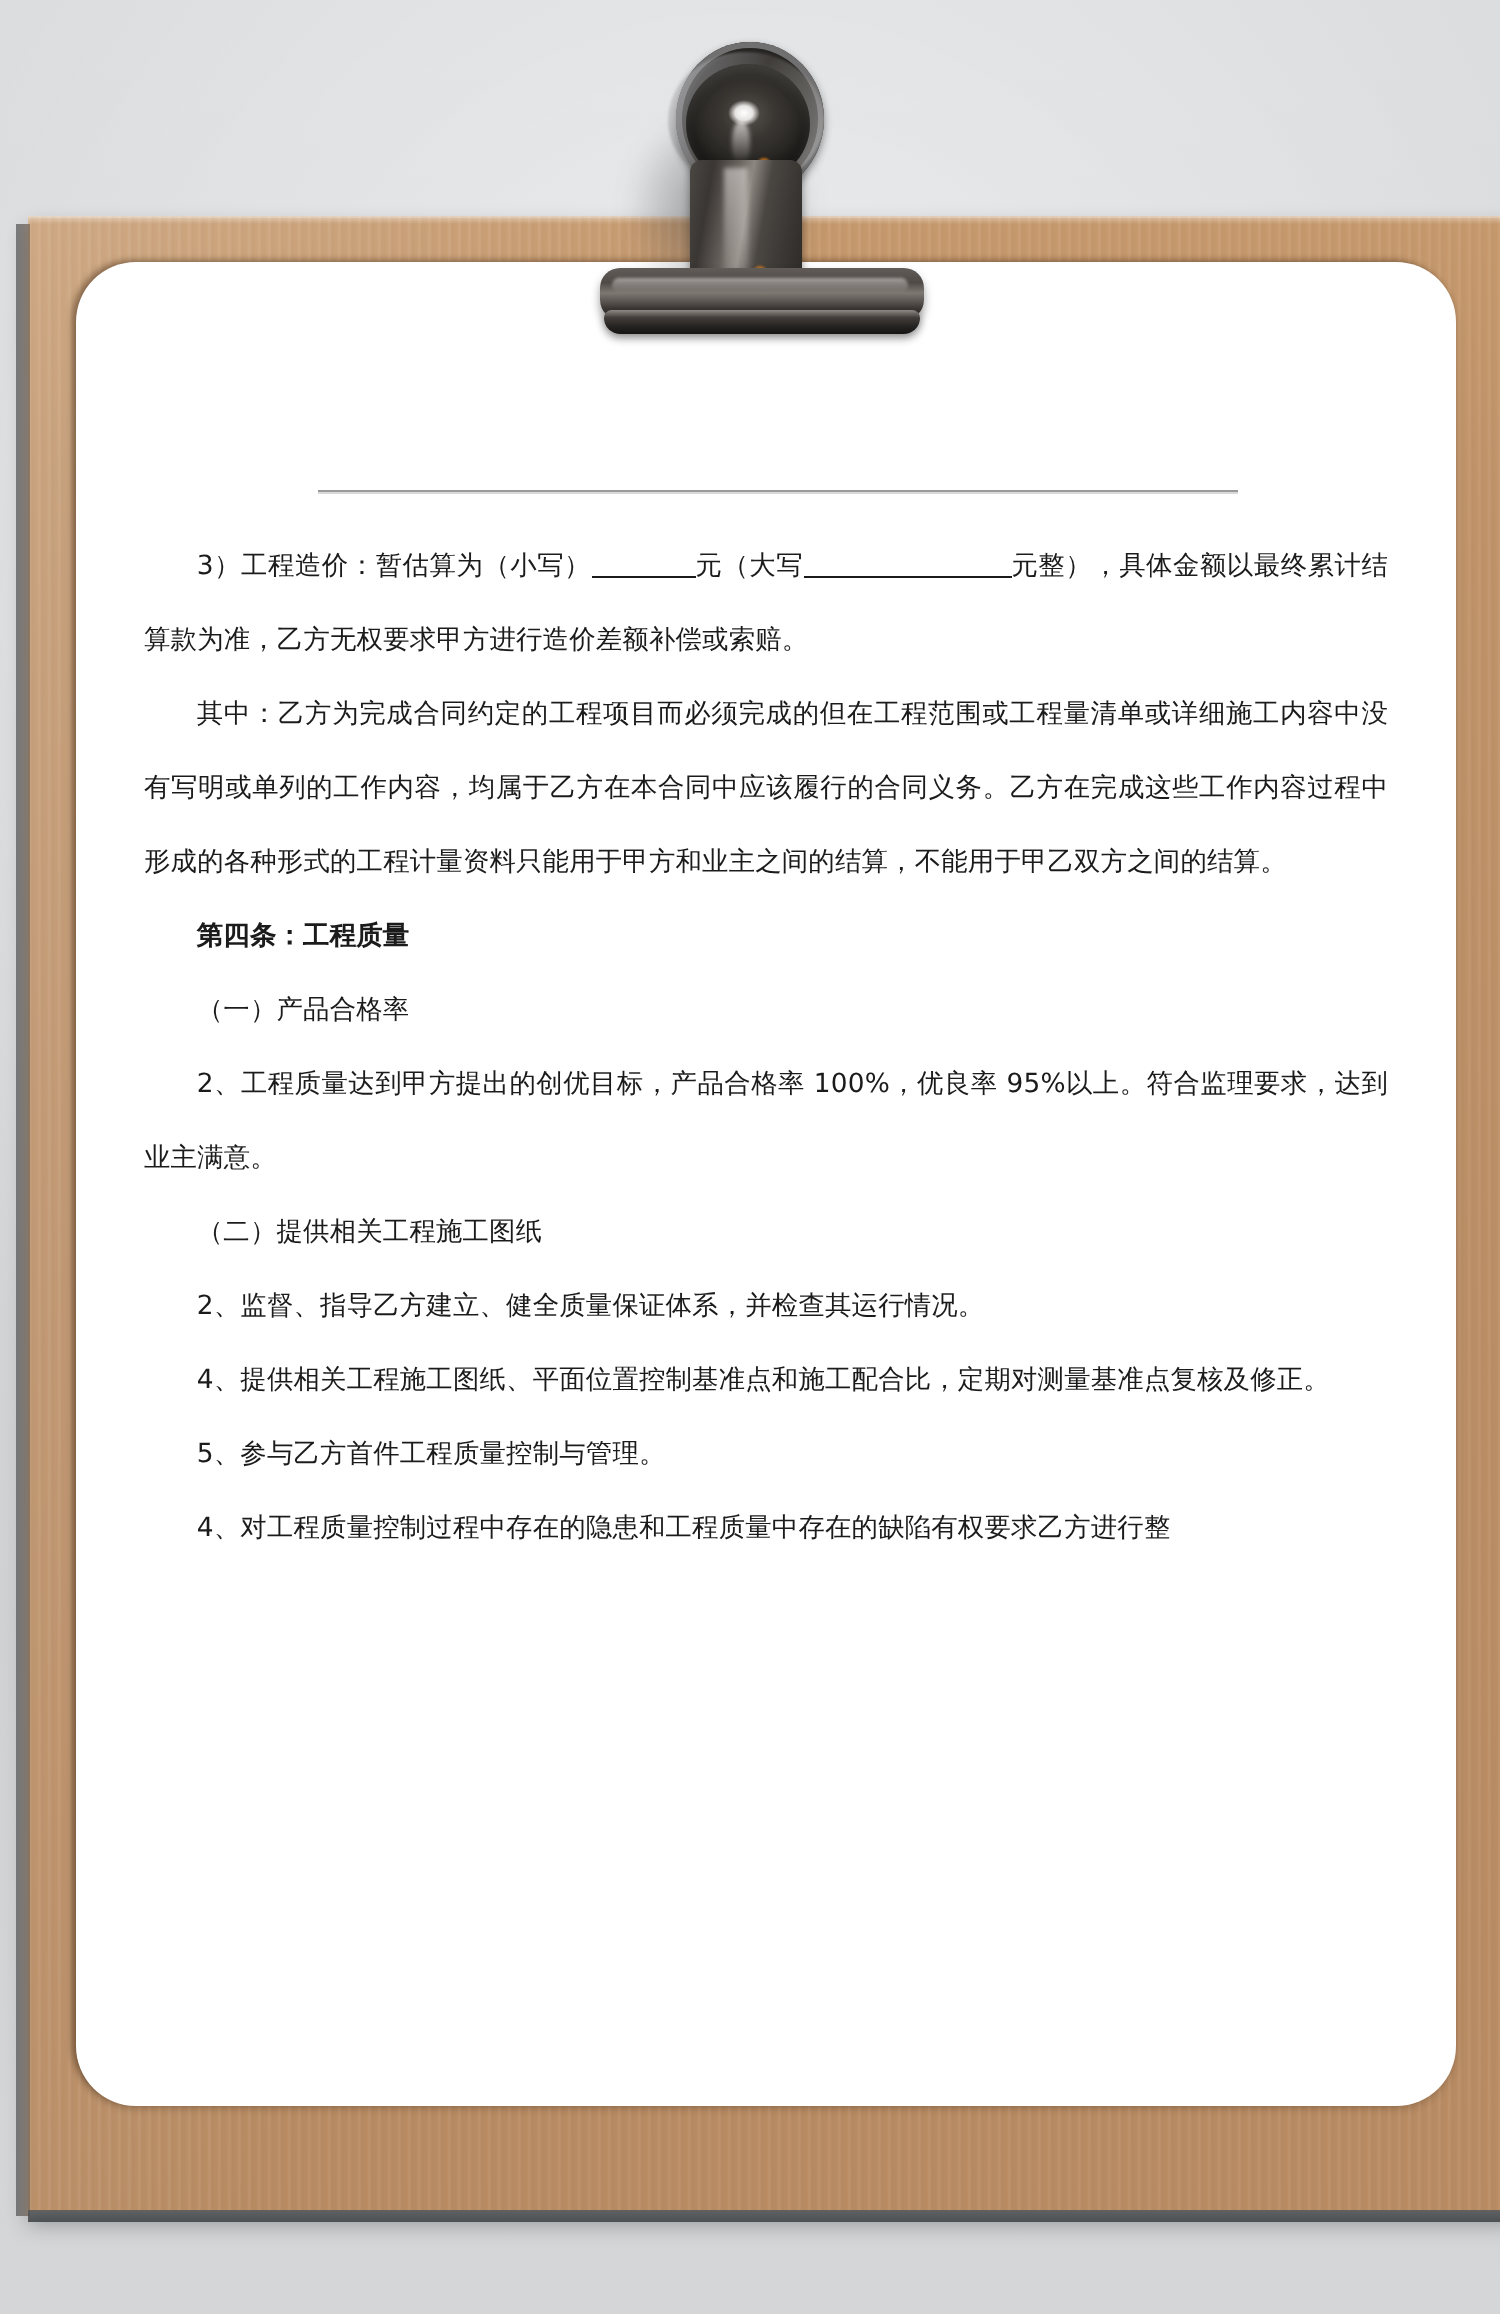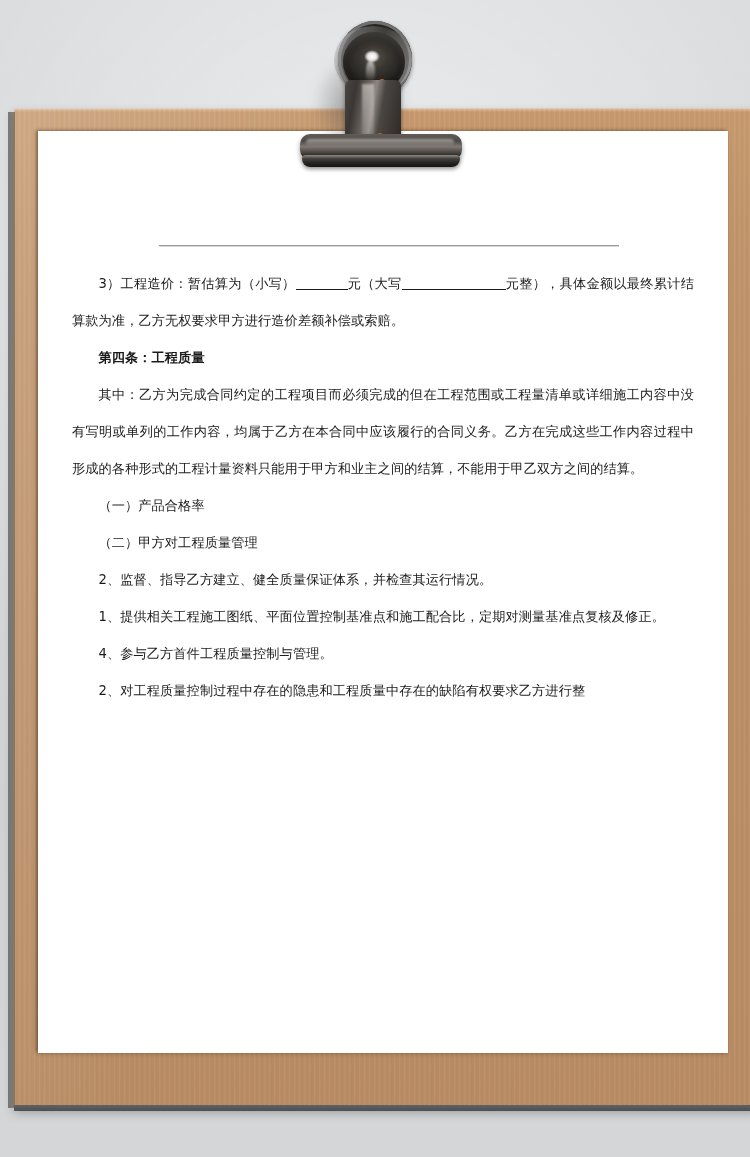--- a/index.html
+++ b/index.html
@@ -50,20 +50,21 @@
     background: linear-gradient(90deg, #5e6164, #7b6a59);
     opacity: .8;
   }
 
   
   #paper {
     position: absolute;
     left: 24px; top: 23px; width: 690px; height: 922px;
     background: #ffffff;
     box-shadow: -2px -1px 3px rgba(60,35,15,.45), 0 2px 4px rgba(0,0,0,.12);
+    border-radius: 30px;
   }
 
   
   #clip { position: absolute; left: 0; top: 0; width: 750px; height: 185px; }
   #clip-shadow {
     position: absolute; left: 288px; top: 40px; width: 120px; height: 130px;
     background: radial-gradient(55% 55% at 60% 50%, rgba(70,70,72,.55) 0%, rgba(120,120,122,0) 72%);
     filter: blur(5px);
   }
   #clip-head {
@@ -189,28 +190,29 @@
   <div id="clipboard-grain"></div>
   <div id="clipboard-top-hl"></div>
   <div id="clipboard-left-edge"></div>
   <div id="clipboard-bottom-edge"></div>
 
   <div id="paper">
     <div id="doc">
       <div id="rule"></div>
       <div id="body-text">
           <p class="para indent"><span>3）工程造价：暂估算为（小写）</span><span class="blank short"></span><span>元（大写</span><span class="blank long"></span><span>元整），具体金额以最终累计结算款为准，乙方无权要求甲方进行造价差额补偿或索赔。</span></p>
+          <p class="para indent"><span>其中：乙方为完成合同约定的工程项目而必须完成的但在工程范围或工程量清单或详细施工内容中没有写明或单列的工作内容，均属于乙方在本合同中应该履行的合同义务。乙方在完成这些工作内容过程中形成的各种形式的工程计量资料只能用于甲方和业主之间的结算，不能用于甲乙双方之间的结算。</span></p>
           <p class="para indent bold"><span>第四条：工程质量</span></p>
-          <p class="para indent"><span>其中：乙方为完成合同约定的工程项目而必须完成的但在工程范围或工程量清单或详细施工内容中没有写明或单列的工作内容，均属于乙方在本合同中应该履行的合同义务。乙方在完成这些工作内容过程中形成的各种形式的工程计量资料只能用于甲方和业主之间的结算，不能用于甲乙双方之间的结算。</span></p>
           <p class="para indent"><span>（一）产品合格率</span></p>
-          <p class="para indent"><span>（二）甲方对工程质量管理</span></p>
+          <p class="para indent"><span>2、工程质量达到甲方提出的创优目标，产品合格率 100%，优良率 95%以上。符合监理要求，达到业主满意。</span></p>
+          <p class="para indent"><span>（二）提供相关工程施工图纸</span></p>
           <p class="para indent"><span>2、监督、指导乙方建立、健全质量保证体系，并检查其运行情况。</span></p>
-          <p class="para indent"><span>1、提供相关工程施工图纸、平面位置控制基准点和施工配合比，定期对测量基准点复核及修正。</span></p>
-          <p class="para indent"><span>4、参与乙方首件工程质量控制与管理。</span></p>
-          <p class="para indent"><span>2、对工程质量控制过程中存在的隐患和工程质量中存在的缺陷有权要求乙方进行整</span></p>
+          <p class="para indent"><span>4、提供相关工程施工图纸、平面位置控制基准点和施工配合比，定期对测量基准点复核及修正。</span></p>
+          <p class="para indent"><span>5、参与乙方首件工程质量控制与管理。</span></p>
+          <p class="para indent"><span>4、对工程质量控制过程中存在的隐患和工程质量中存在的缺陷有权要求乙方进行整</span></p>
         </div>
     </div>
   </div>
 </div>
 
 <div id="clip">
   <div id="clip-shadow"></div>
   <div id="clip-head"></div>
   <div id="clip-head-rim"></div>
   <div id="clip-head-disc"></div>

